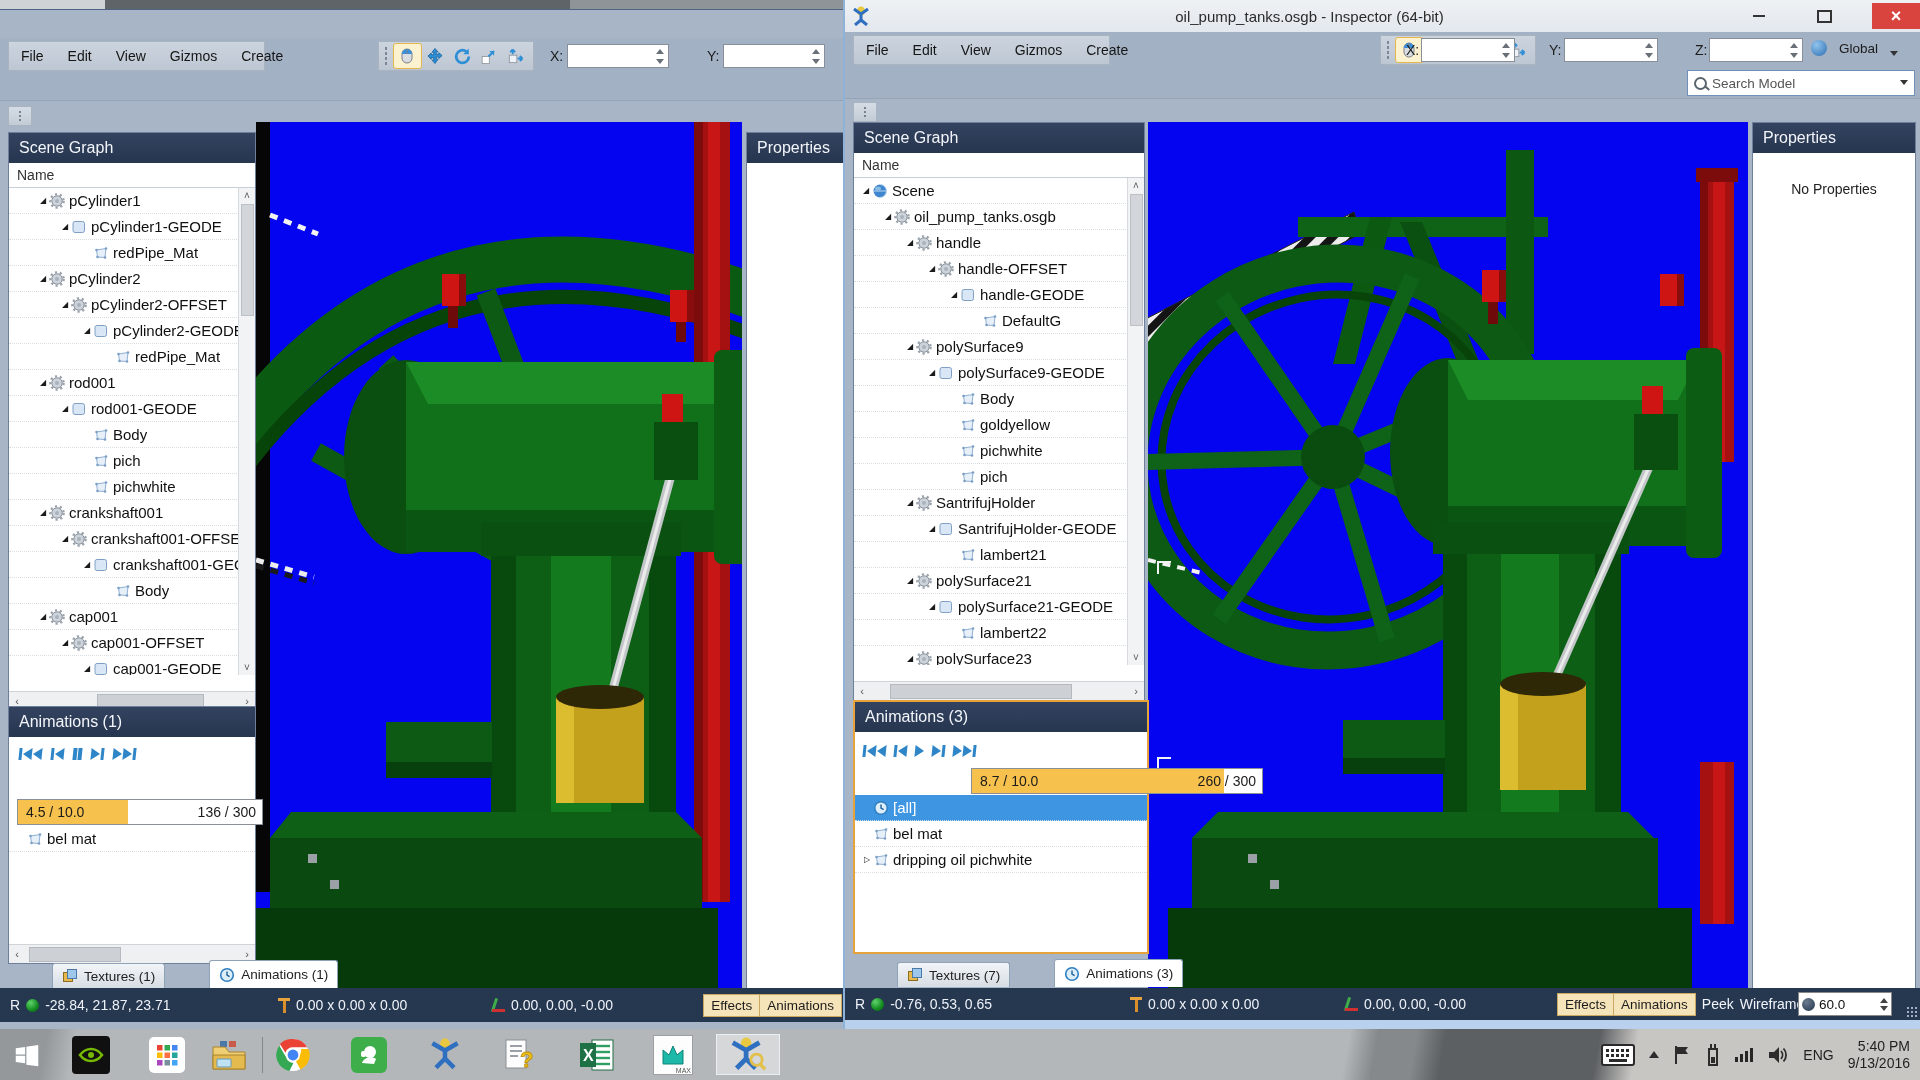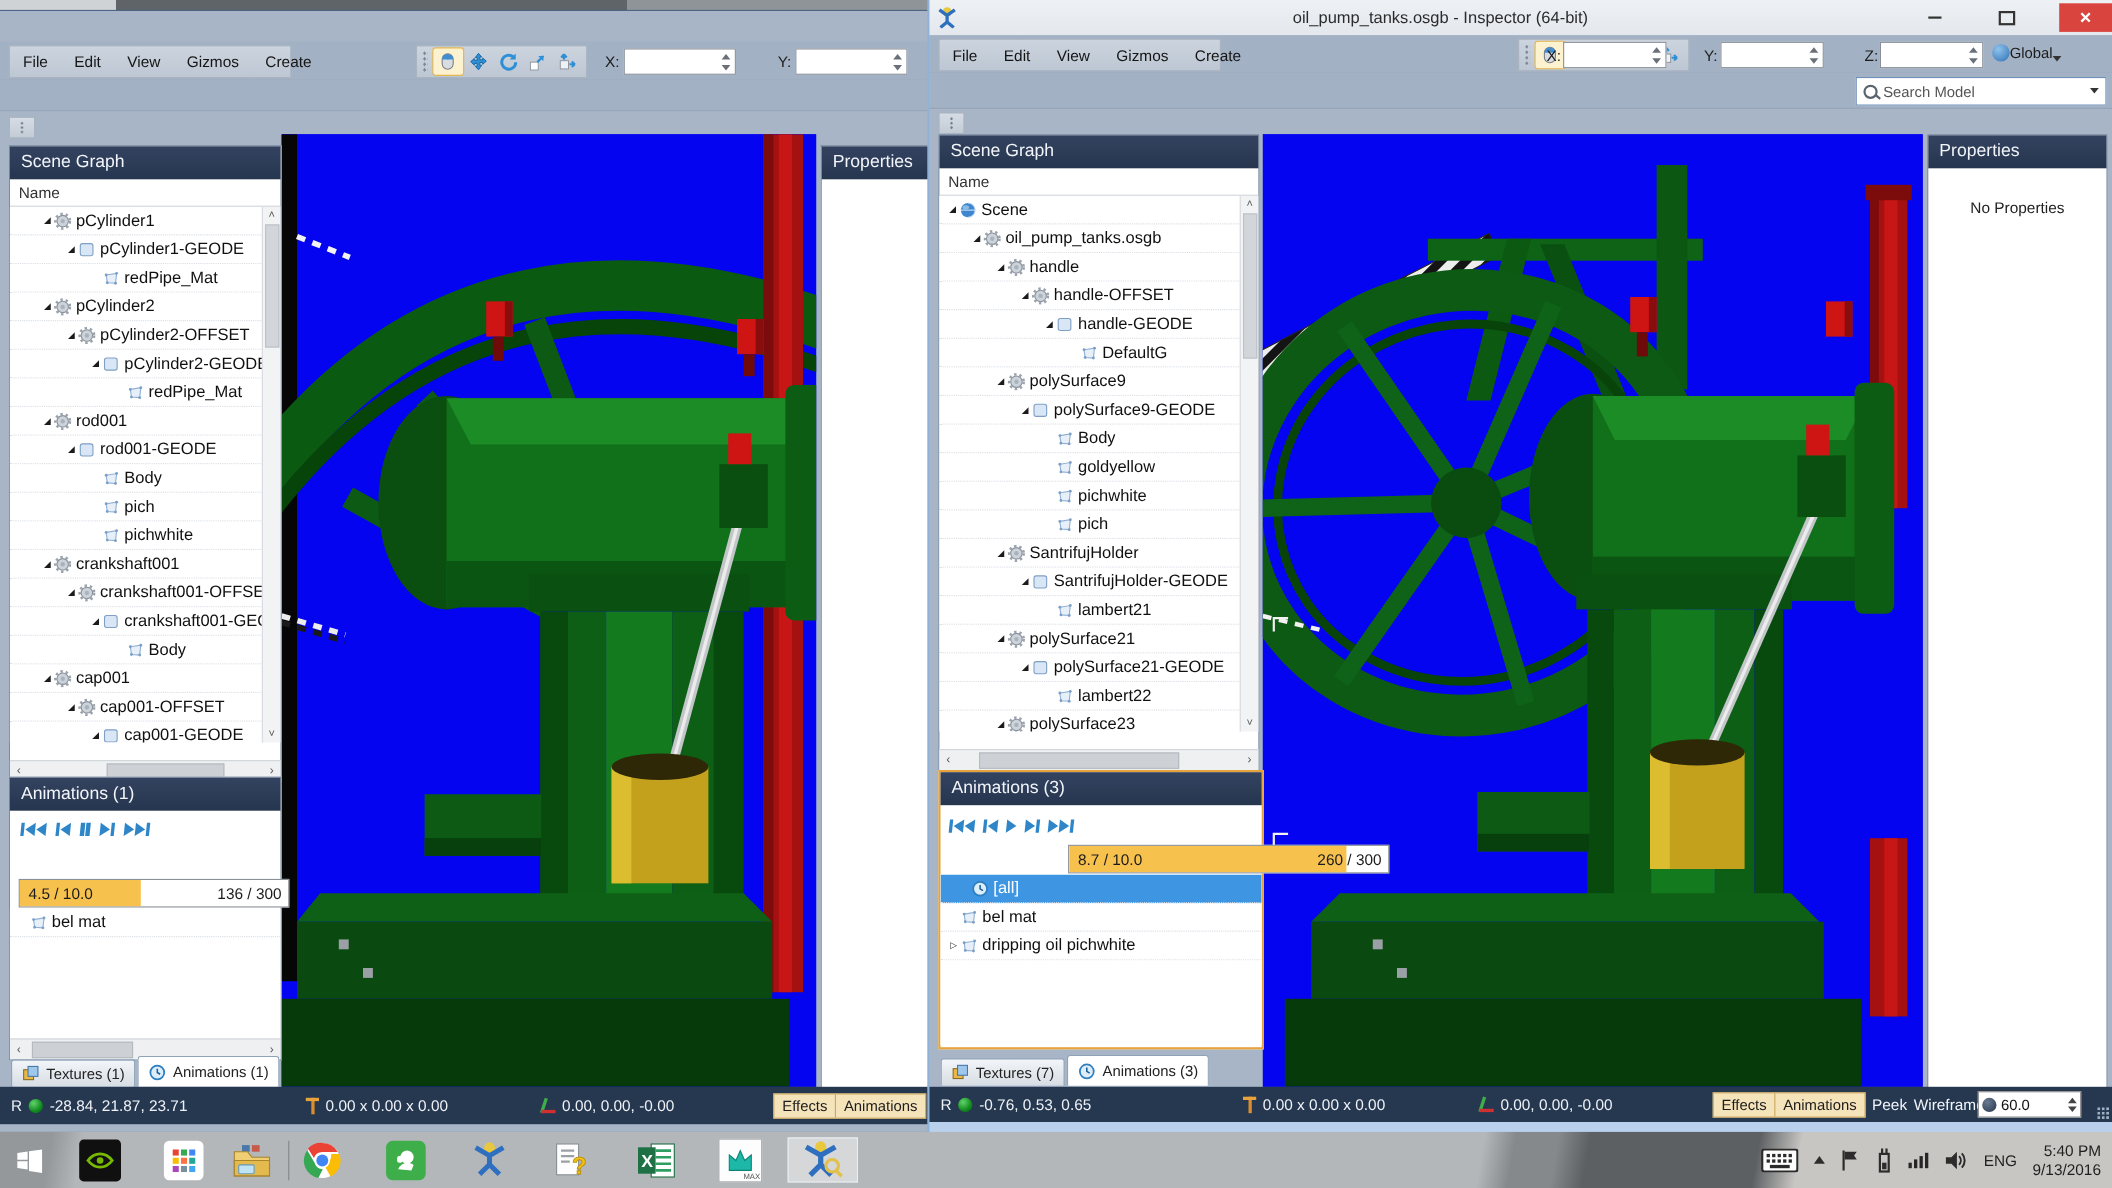--- a/index.html
+++ b/index.html
@@ -64,21 +64,21 @@
   .pb .tl{width:0;height:0;border-top:6px solid transparent;border-bottom:6px solid transparent;border-right:9px solid #2e86c8;}
   .pb .tr{width:0;height:0;border-top:6px solid transparent;border-bottom:6px solid transparent;border-left:9px solid #2e86c8;}
   .progress{position:relative;background:#fff;border:1px solid #8b9097;font-size:14px;color:#1b1b1b;overflow:hidden;}
   .progress .fill{position:absolute;left:0;top:0;bottom:0;background:#f7c14e;}
   .progress .ltxt{position:absolute;left:8px;top:50%;transform:translateY(-50%);}
   .progress .rtxt{position:absolute;right:6px;top:50%;transform:translateY(-50%);}
   
   .tabs{position:absolute;display:flex;gap:2px;align-items:flex-end;}
   .tab{display:inline-flex;align-items:center;gap:5px;height:24px;padding:0 9px;
     border:1px solid #8fa3b8;border-bottom:none;border-radius:3px 3px 0 0;
-    background:linear-gradient(#f2f5f8,#d7dde4);font-size:13.5px;color:#222;}
+    background:linear-gradient(#f2f5f8,#d7dde4);font-size:13.5px;color:#222;margin-left:42px;}
   .tab.active{background:#fff;height:27px;}
   .tab .ticon{margin:0;}
   
   .statusbar{position:absolute;left:0;right:0;background:#263750;color:#eef2f8;font-size:14px;}
   .sbg{position:absolute;top:0;bottom:0;display:flex;align-items:center;gap:6px;white-space:nowrap;}
   .sphere{width:13px;height:13px;border-radius:50%;background:radial-gradient(circle at 35% 30%,#5fd36a,#128a1f 60%,#0a5a12);}
   .dimicon{position:relative;width:12px;height:15px;}
   .dimicon::before{content:"";position:absolute;left:5px;top:0;width:3px;height:15px;background:#d98e2b;}
   .dimicon::after{content:"";position:absolute;left:0;top:0;width:12px;height:3px;background:#e8a33c;}
   .roticon{position:relative;width:13px;height:14px;}
@@ -90,21 +90,21 @@
   .sb-link{color:#f2f5fa;font-size:14px;}
   .fovspin{position:absolute;display:flex;align-items:center;background:#fff;border:1px solid #888;height:22px;padding:0 3px;gap:4px;color:#111;font-size:13.5px;}
   .fovglobe{width:13px;height:13px;border-radius:50%;background:radial-gradient(circle at 35% 30%,#6a7b90,#24344c);}
   .grip-corner{position:absolute;width:12px;height:12px;
     background-image:radial-gradient(#9fb0c6 1.2px,transparent 1.4px);background-size:4px 4px;}
   
   .searchbox{position:absolute;background:#fff;border:1px solid #7190b8;display:flex;align-items:center;height:24px;color:#555;font-size:13.5px;}
   .mag{width:9px;height:9px;border:2px solid #5a646e;border-radius:50%;position:relative;margin:0 5px 0 6px;flex:0 0 auto;}
   .mag::after{content:"";position:absolute;left:8px;top:8px;width:6px;height:2px;background:#5a646e;transform:rotate(40deg);}
   .dd{width:0;height:0;border-left:4px solid transparent;border-right:4px solid transparent;border-top:5px solid #333;position:absolute;right:6px;top:9px;}
-  .globebtn{position:absolute;display:flex;align-items:flex-end;gap:0;font-size:13.5px;color:#1b1b1b;top:8px;}
+  .globebtn{position:absolute;display:flex;align-items:flex-end;gap:12px;font-size:13.5px;color:#1b1b1b;top:8px;}
   .globeicon{width:16px;height:16px;border-radius:50%;background:radial-gradient(circle at 35% 30%,#8fc3ec,#2f6fb4);}
   
   .taskbar{position:absolute;left:0;top:1029px;width:1920px;height:51px;
     background:linear-gradient(100deg,#94989b 0 2.5%,#b3b7ba 4% 70%,#86898c 71.5% 73.5%,#5d6063 75% 83%,#c8c6c3 85% 100%);}
   .tbicon{position:absolute;top:5px;width:42px;height:41px;display:flex;align-items:center;justify-content:center;}
   .tbicon.active{background:rgba(255,255,255,.45);border:1px solid #e9eef2;box-sizing:border-box;}
   .tray{position:absolute;top:0;height:51px;display:flex;align-items:center;gap:14px;color:#1f1f1f;}
   .tri-up-sm{width:0;height:0;border-left:5px solid transparent;border-right:5px solid transparent;border-bottom:7px solid #2c2c2c;}
   .sigbars{display:flex;align-items:flex-end;gap:2px;}
   .sigbars i{width:3px;background:#262626;display:block;}
@@ -958,21 +958,21 @@
     </div>
     <div class="progress abs" style="left:116px;top:36px;right:6px;height:24px;">
       <div class="fill" style="width: 87%;"></div>
       <span class="ltxt">8.7 / 10.0</span>
       <span class="rtxt">260 / 300</span>
     </div>
     <div class="namerow abs" style="left:0;right:0;top:68px;">
       <span>Name</span>
       </div>
     <div class="tree" id="anim-right" style="top:93px;bottom:2px;">
-        <div class="trow sel" style="padding-left: 16px;">
+        <div class="trow sel" style="padding-left: 6px;">
           <span class="texp"></span>
           <span class="ticon"><svg viewBox="0 0 16 16">
               <circle cx="8" cy="8" r="6.3" fill="#ddeefb" stroke="#2f7fc0" stroke-width="1.6"></circle>
               <path d="M8 4.5V8l2.6 1.6" stroke="#1d5f96" stroke-width="1.4" fill="none"></path>
             </svg></span>
           <span class="tlabel">[all]</span>
         </div>
         <div class="trow" style="padding-left: 6px;">
           <span class="texp"></span>
           <span class="ticon"><svg viewBox="0 0 16 16">

